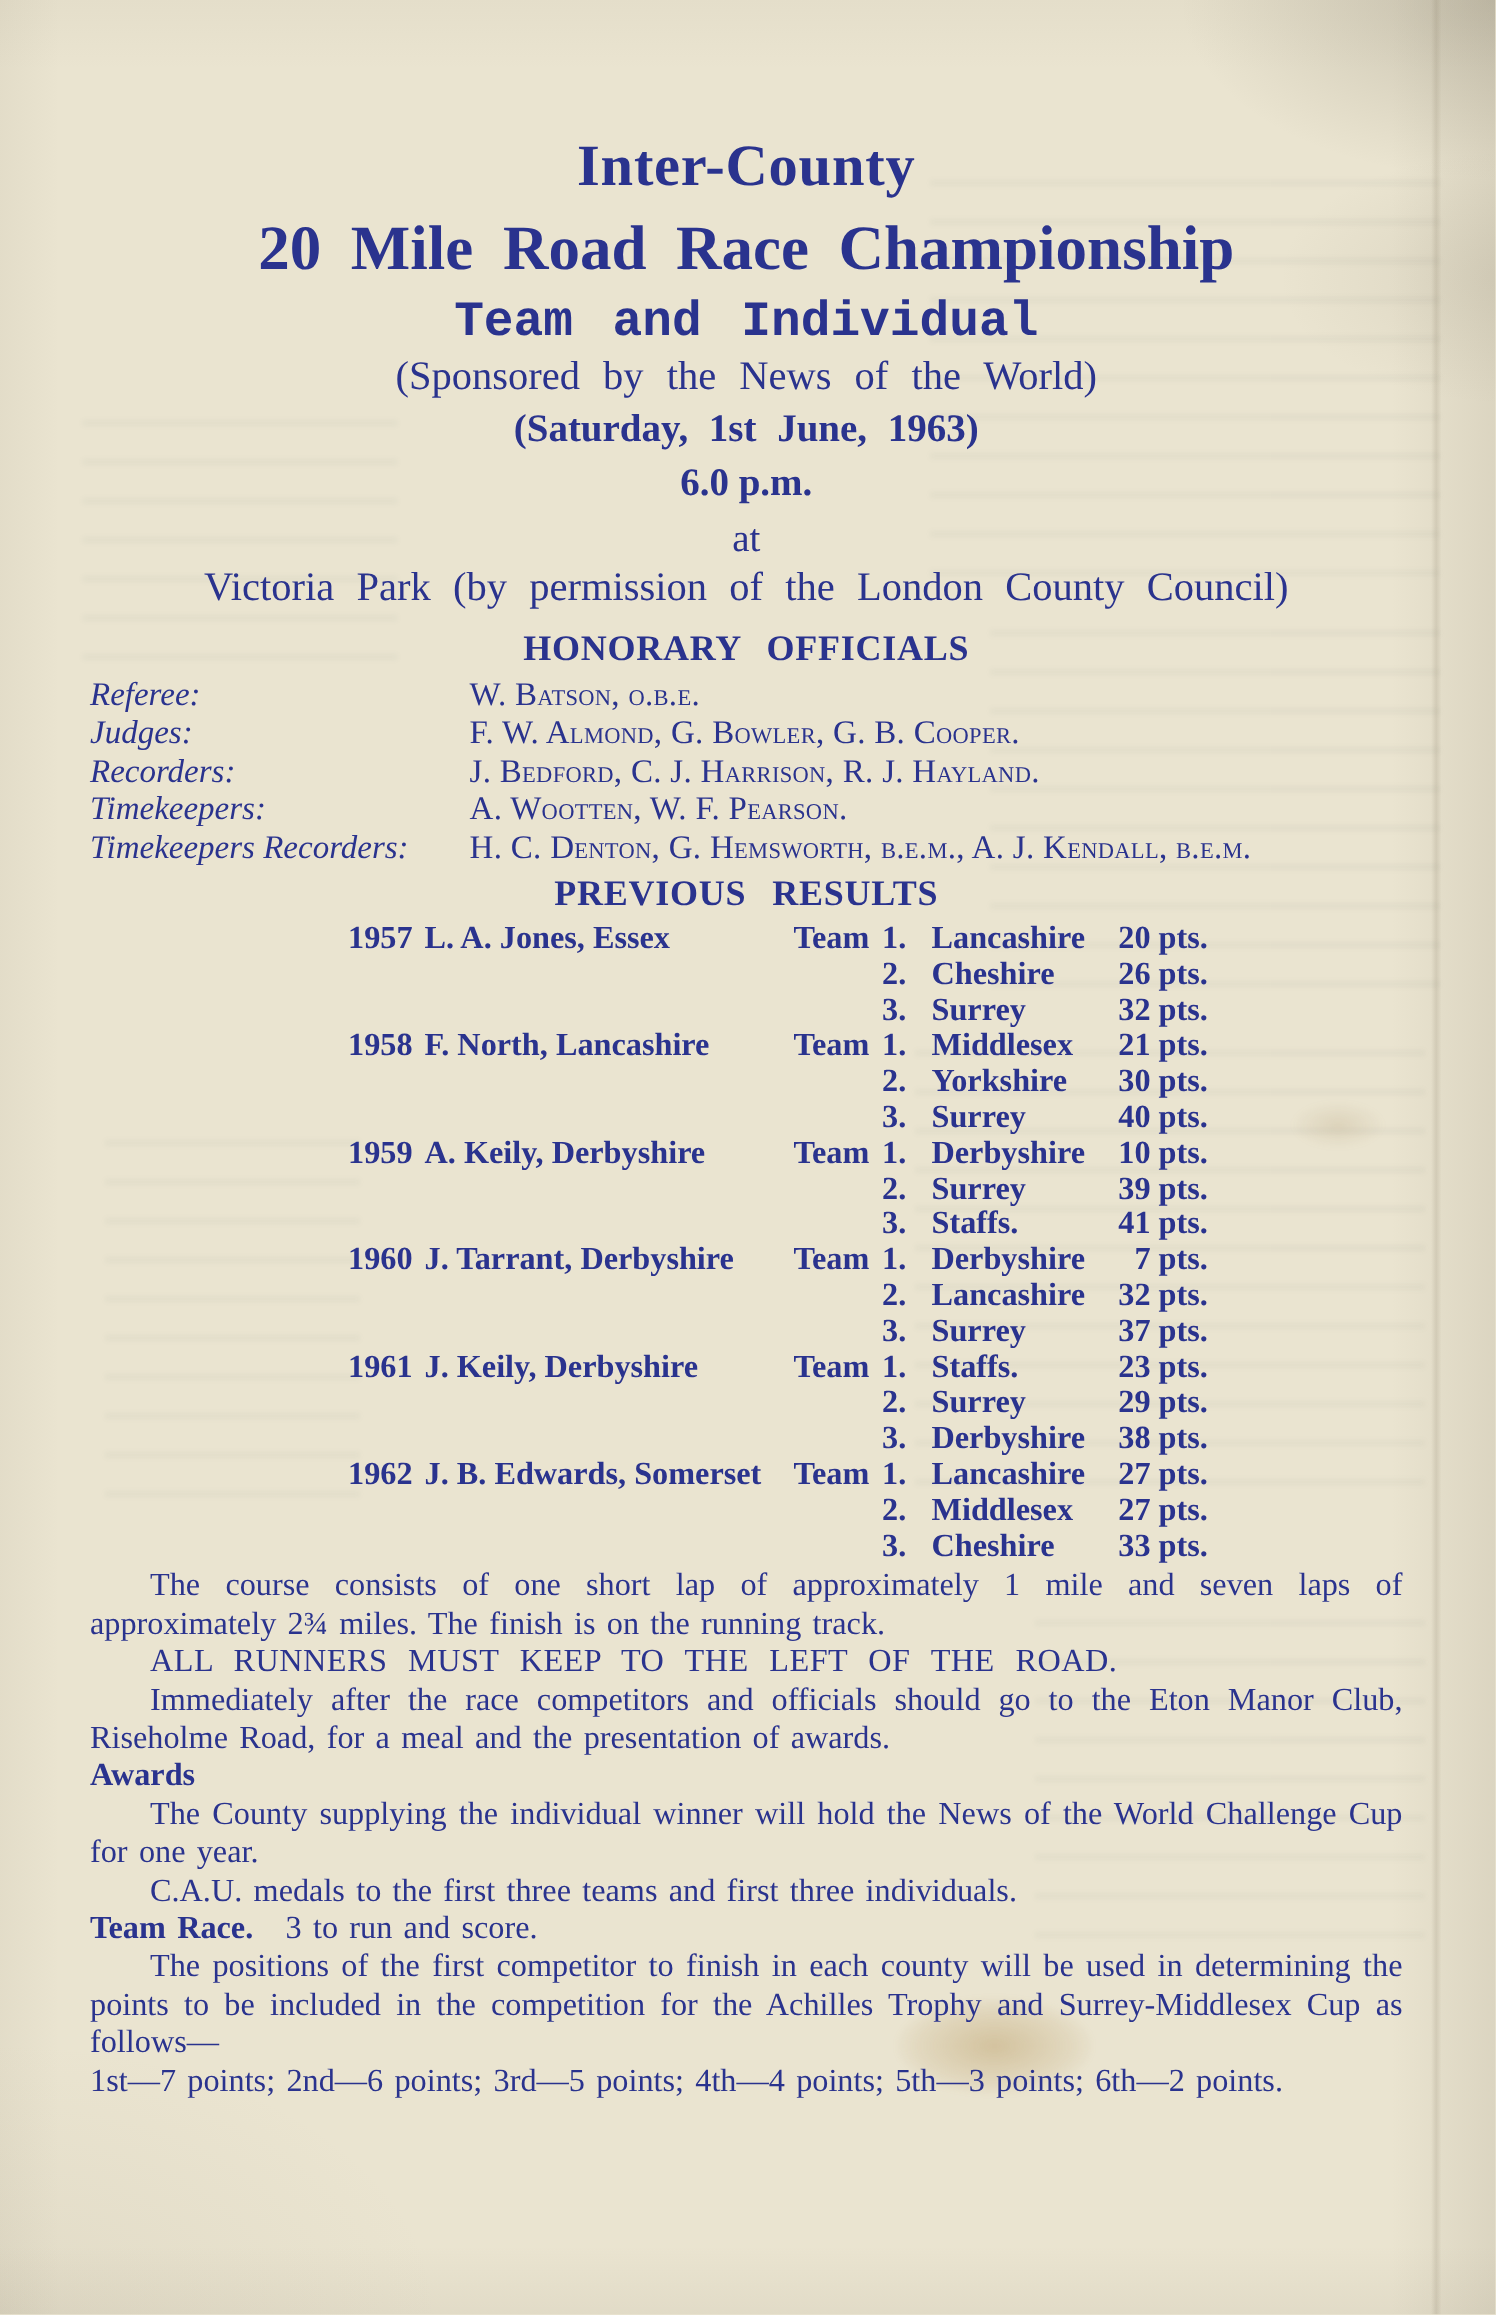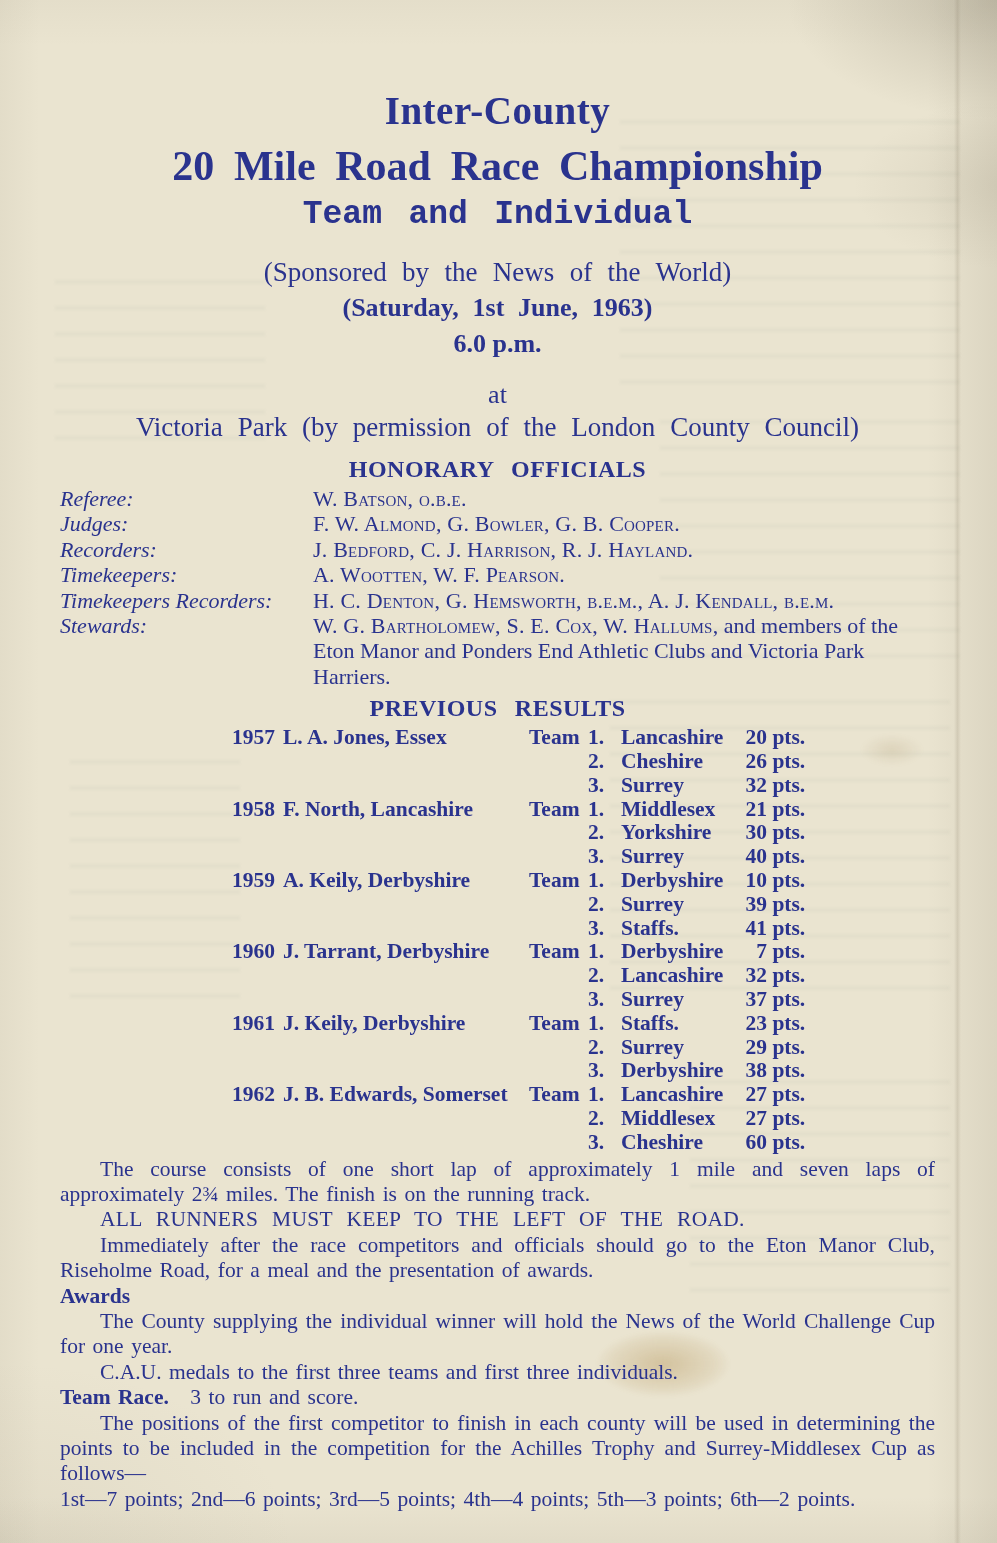--- a/index.html
+++ b/index.html
@@ -34,24 +34,24 @@
   .g5{left:70px;top:760px;width:170px;height:260px;}
   .g6{left:690px;top:1080px;width:260px;height:230px;}
 
   .content{position:absolute;left:60px;top:0;width:875px;}
 
   .hdr{text-align:center;}
   .t1{margin-top:88px;font-size:39px;font-weight:bold;letter-spacing:0.5px;}
   .t2{margin-top:9px;font-size:42px;font-weight:bold;word-spacing:0.22em;}
   .t3{margin-top:6px;font-size:33px;font-weight:bold;word-spacing:0.2em;font-family:Liberation Mono, monospace;}
   .sub{margin-top:8px;font-size:27px;word-spacing:0.3em;}
-  .sub2{margin-top:24px;font-size:27px;word-spacing:0.32em;}
+  .sub2{margin-top:2px;font-size:27px;word-spacing:0.32em;}
   .date{margin-top:5px;font-size:26px;font-weight:bold;word-spacing:0.28em;}
   .time{margin-top:6px;font-size:26px;font-weight:bold;}
-  .at{margin-top:21px;font-size:26px;}
+  .at{margin-top:7px;font-size:26px;}
   .venue{margin-top:2px;font-size:27px;word-spacing:0.3em;}
 
   .sec-h{text-align:center;font-size:24px;font-weight:bold;word-spacing:0.45em;letter-spacing:0.5px;}
   .officials-h{margin-top:13px;}
   .off-rows{margin-top:3px;}
   .off-row{display:grid;grid-template-columns:253px 1fr;font-size:22px;line-height:25.4px;}
   .off-label{font-style:italic;}
   .off-value .smallcaps{font-variant:small-caps;letter-spacing:0.2px;}
   .off-value{text-align:left;}
 
@@ -111,24 +111,20 @@
         <div class="off-value"><span class="smallcaps">J. Bedford, C. J. Harrison, R. J. Hayland.</span></div>
       </div>
       <div class="off-row">
         <div class="off-label">Timekeepers:</div>
         <div class="off-value"><span class="smallcaps">A. Wootten, W. F. Pearson.</span></div>
       </div>
       <div class="off-row">
         <div class="off-label">Timekeepers Recorders:</div>
         <div class="off-value"><span class="smallcaps">H. C. Denton, G. Hemsworth, b.e.m., A. J. Kendall, b.e.m.</span></div>
       </div>
-      <div class="off-row">
-        <div class="off-label">Stewards:</div>
-        <div class="off-value"><span class="smallcaps">W. G. Bartholomew, S. E. Cox, W. Hallums,</span><span class="plain"> and members of the Eton Manor and Ponders End Athletic Clubs and Victoria Park Harriers.</span></div>
-      </div>
     </div>
 
   <div class="sec-h results-h">PREVIOUS RESULTS</div>
   <div class="res-rows" id="results-rows">
       <div class="res-line">
         <span class="res-year">1957</span>
         <span class="res-winner">L. A. Jones, Essex</span>
         <span class="res-team">Team</span>
         <span class="res-rank">1.</span>
         <span class="res-county">Lancashire</span>
@@ -261,21 +257,21 @@
         <span class="res-rank">2.</span>
         <span class="res-county">Middlesex</span>
         <span class="res-pts"><span class="ptsnum">27</span><span class="ptslabel"> pts.</span></span>
       </div>
       <div class="res-line">
         <span class="res-year"></span>
         <span class="res-winner"></span>
         <span class="res-team"></span>
         <span class="res-rank">3.</span>
         <span class="res-county">Cheshire</span>
-        <span class="res-pts"><span class="ptsnum">60</span><span class="ptslabel"> pts.</span></span>
+        <span class="res-pts"><span class="ptsnum">33</span><span class="ptslabel"> pts.</span></span>
       </div>
     </div>
 
   <div class="ins-body" id="instructions-body">
       <div class="ins-para indent"><span>The course consists of one short lap of approximately 1 mile and seven laps of approximately 2¾ miles.  The finish is on the running track.</span></div>
       <div class="ins-para indent-caps"><span>ALL RUNNERS MUST KEEP TO THE LEFT OF THE ROAD.</span></div>
       <div class="ins-para indent"><span>Immediately after the race competitors and officials should go to the Eton Manor Club, Riseholme Road, for a meal and the presentation of awards.</span></div>
       <div class="ins-heading">Awards</div>
       <div class="ins-para indent"><span>The County supplying the individual winner will hold the News of the World Challenge Cup for one year.</span></div>
       <div class="ins-para indent"><span>C.A.U. medals to the first three teams and first three individuals.</span></div>

